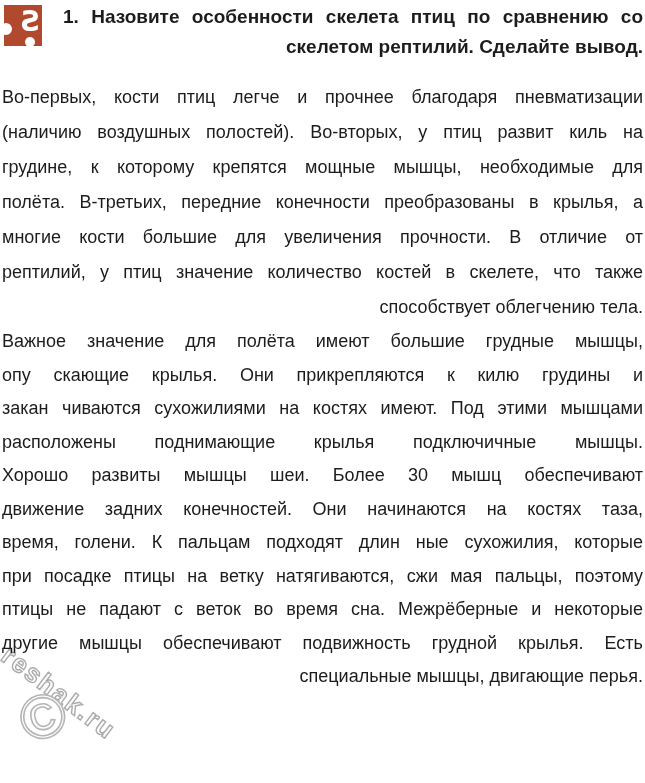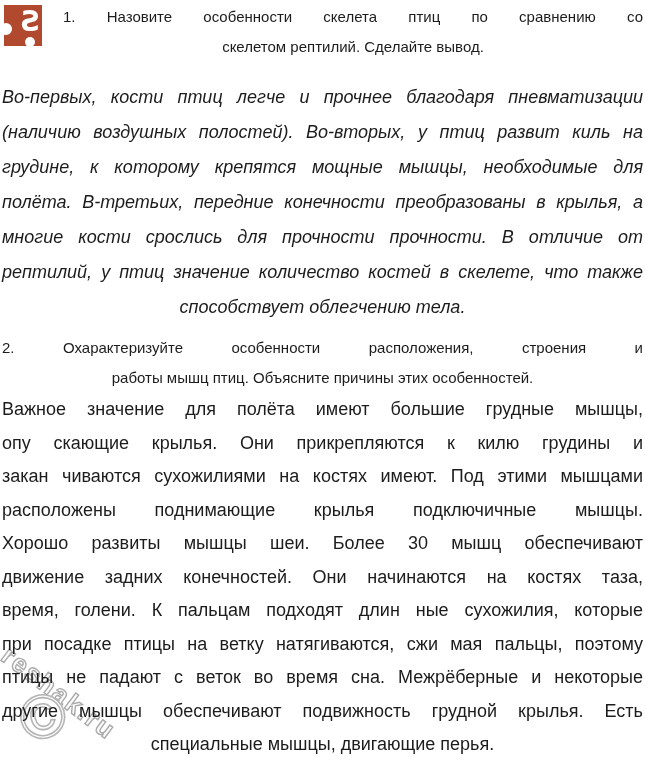--- a/index.html
+++ b/index.html
@@ -9,33 +9,33 @@
     height: 783px;
     overflow: hidden;
     background: #ffffff;
     font-family: "Liberation Sans", "DejaVu Sans", sans-serif;
     color: #1c1c1c;
     box-sizing: border-box;
     padding: 0 2px;
   }
   .content { position: relative; z-index: 1; }
 
-  .q-heading { font-weight: normal; font-size: 15px; line-height: 30px; }
+  .q-heading { font-weight: bold; font-size: 19px; line-height: 30px; }
   .h1block { position: relative; padding-left: 61px; margin-top: 2px; min-height: 62px; }
   .icon-wrap { position: absolute; left: 0; top: 3px; width: 42px; height: 42px; }
 
   .answer { font-size: 18px; }
-  .p1 { margin-top: 16px; line-height: 35px; font-style: italic; }
+  .p1 { margin-top: 16px; line-height: 35px; }
   .h2block { margin-top: 8px; }
   .p2 { margin-top: 0; line-height: 33.5px; }
 
   
   .jl { text-align: justify; text-align-last: justify; }
   
-  .ll { text-align: center; }
+  .ll { text-align: right; }
 
   
   .wm-text {
     position: absolute; left: 14px; top: 640px; z-index: 0;
     transform: rotate(37deg); transform-origin: 0 0;
     font-size: 26px; font-weight: bold; letter-spacing: 2px;
     color: #fdfdfd; -webkit-text-stroke: 1.4px #ababab;
     white-space: nowrap;
   }
   .wm-c {
@@ -66,29 +66,25 @@
       </span>
       <div class="q-heading jl">1. Назовите особенности скелета птиц по сравнению со</div>
       <div class="q-heading ll">скелетом рептилий. Сделайте вывод.</div>
     </div>
 
     <div class="answer p1">
       <div class="jl">Во-первых, кости птиц легче и прочнее благодаря пневматизации</div>
       <div class="jl">(наличию воздушных полостей). Во-вторых, у птиц развит киль на</div>
       <div class="jl">грудине, к которому крепятся мощные мышцы, необходимые для</div>
       <div class="jl">полёта. В-третьих, передние конечности преобразованы в крылья, а</div>
-      <div class="jl">многие кости срослись для прочности прочности. В отличие от</div>
+      <div class="jl">многие кости большие для увеличения прочности. В отличие от</div>
       <div class="jl">рептилий, у птиц значение количество костей в скелете, что также</div>
       <div class="ll">способствует облегчению тела.</div>
     </div>
 
-    <div class="h2block">
-      <div class="q-heading jl">2. Охарактеризуйте особенности расположения, строения и</div>
-      <div class="q-heading ll">работы мышц птиц. Объясните причины этих особенностей.</div>
-    </div>
 
     <div class="answer p2">
       <div class="jl">Важное значение для полёта имеют большие грудные мышцы,</div>
       <div class="jl">опу скающие крылья. Они прикрепляются к килю грудины и</div>
       <div class="jl">закан чиваются сухожилиями на костях имеют. Под этими мышцами</div>
       <div class="jl">расположены поднимающие крылья подключичные мышцы.</div>
       <div class="jl">Хорошо развиты мышцы шеи. Более 30 мышц обеспечивают</div>
       <div class="jl">движение задних конечностей. Они начинаются на костях таза,</div>
       <div class="jl">время, голени. К пальцам подходят длин ные сухожилия, которые</div>
       <div class="jl">при посадке птицы на ветку натягиваются, сжи мая пальцы, поэтому</div>

